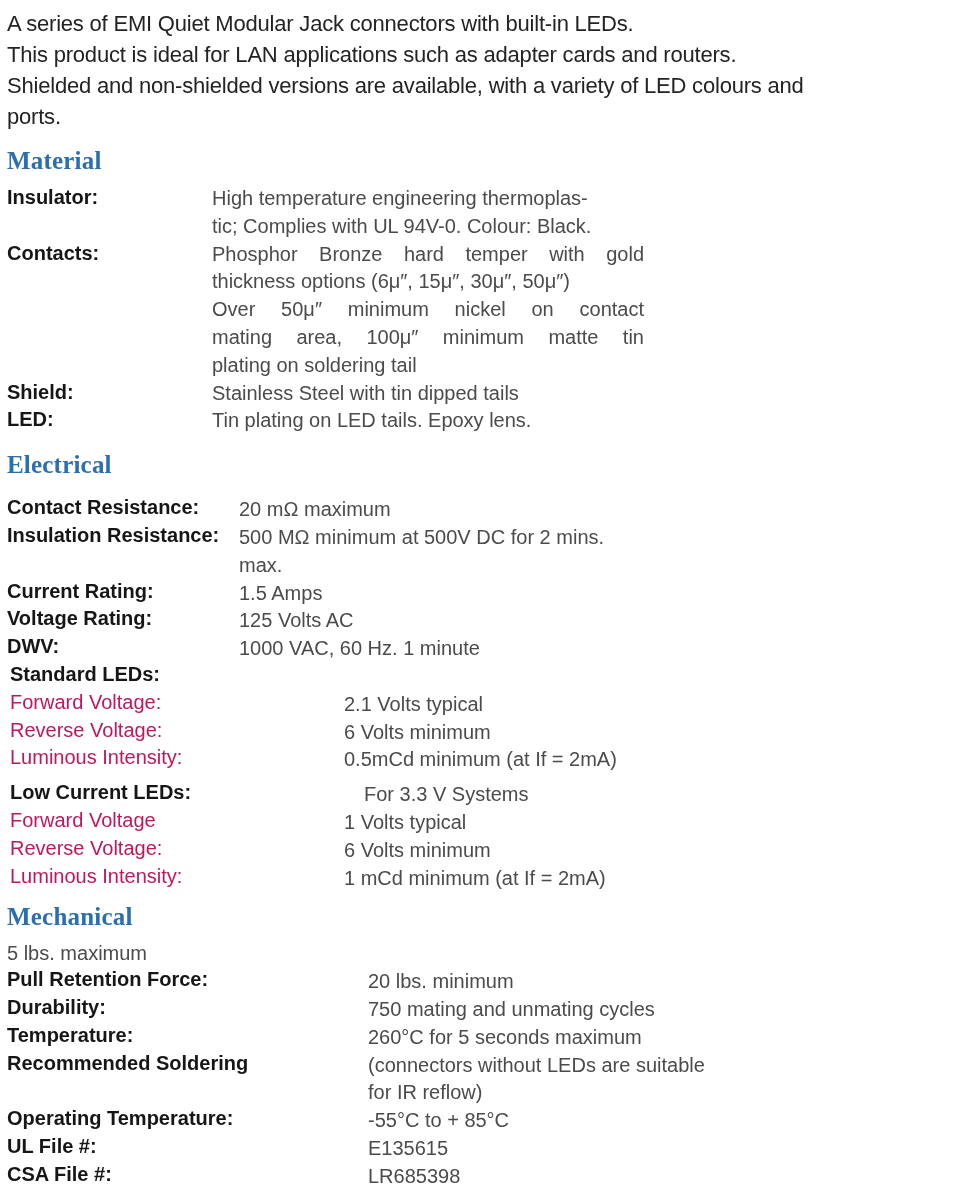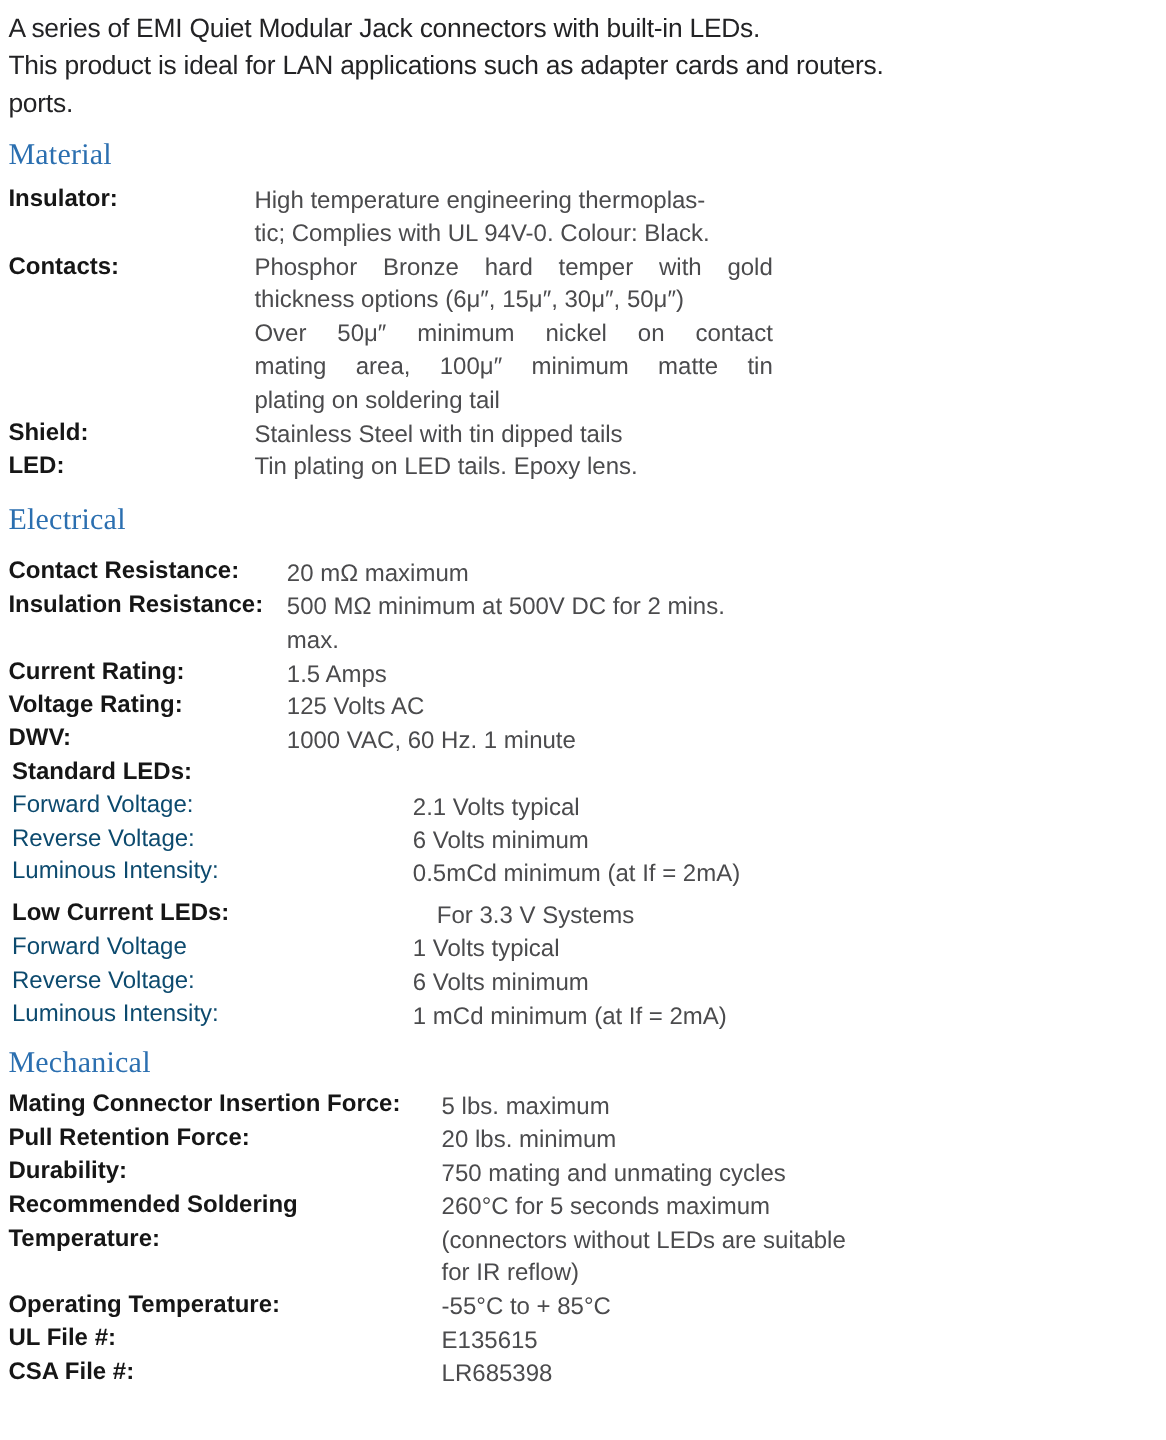--- a/index.html
+++ b/index.html
@@ -25,21 +25,21 @@
     color: #232325;
     font-size: 22px;
     line-height: 31px;
     letter-spacing: -0.2px;
   }
   .iline { white-space: nowrap; }
 
   
   h2.sec {
     font-family: "Liberation Serif", serif;
-    font-weight: normal;
+    font-weight: bold;
     font-size: 25px;
     line-height: 30px;
     color: #2b6fb0;
     margin: 14px 0 8px 0;
     letter-spacing: 0.2px;
   }
   h2.sec.elec { margin-top: 16px; margin-bottom: 14px; }
   h2.sec.mech { margin-top: 12px; margin-bottom: 6px; }
 
   
@@ -69,33 +69,34 @@
   .spec-value .vline.jl {
     white-space: normal;
     text-align: justify;
     text-align-last: justify;
   }
   
   .electrical .spec-row.grp .spec-label { padding-left: 3px; }
   .electrical .spec-row.sub .spec-label {
     padding-left: 3px;
     font-weight: 400;
-    color: #0c4a6e;
+    color: #be185d;
   }
   .electrical .spec-value.ind { padding-left: 102px; }
   .spec-row.gap { margin-top: 7px; gap: 20px; }
 </style>
 </head>
 <body>
 
 <div class="page">
 
   <div class="intro">
     <div class="iline">A series of EMI Quiet Modular Jack connectors with built-in LEDs.</div>
     <div class="iline">This product is ideal for LAN applications such as adapter cards and routers.</div>
+    <div class="iline">Shielded and non-shielded versions are available, with a variety of LED colours and</div>
     <div class="iline">ports.</div>
   </div>
 
   <h2 class="sec mat">Material</h2>
   <div class="sec-body material">
     <div class="spec-row">
       <div class="spec-label">Insulator:</div>
       <div class="spec-value">
           <div class="vline">High temperature engineering thermoplas-</div>
           <div class="vline">tic; Complies with UL 94V-0. Colour: Black.</div>
@@ -201,41 +202,40 @@
       <div class="spec-label">Luminous Intensity:</div>
       <div class="spec-value ind">
           <div class="vline">1 mCd minimum (at If = 2mA)</div>
         </div>
     </div>
   </div>
 
   <h2 class="sec mech">Mechanical</h2>
   <div class="sec-body mechanical">
     <div class="spec-row">
-      <div class="spec-label">Mating Connector Insertion Force:</div>
       <div class="spec-value">
           <div class="vline">5 lbs. maximum</div>
         </div>
     </div>
     <div class="spec-row">
       <div class="spec-label">Pull Retention Force:</div>
       <div class="spec-value">
           <div class="vline">20 lbs. minimum</div>
         </div>
     </div>
     <div class="spec-row">
       <div class="spec-label">Durability:</div>
       <div class="spec-value">
           <div class="vline">750 mating and unmating cycles</div>
         </div>
     </div>
     <div class="spec-row">
       <div class="spec-label">
+          <div class="vline">Temperature:</div>
           <div class="vline">Recommended Soldering</div>
-          <div class="vline">Temperature:</div>
         </div>
       <div class="spec-value">
           <div class="vline">260°C for 5 seconds maximum</div>
           <div class="vline">(connectors without LEDs are suitable</div>
           <div class="vline">for IR reflow)</div>
         </div>
     </div>
     <div class="spec-row">
       <div class="spec-label">Operating Temperature:</div>
       <div class="spec-value">

